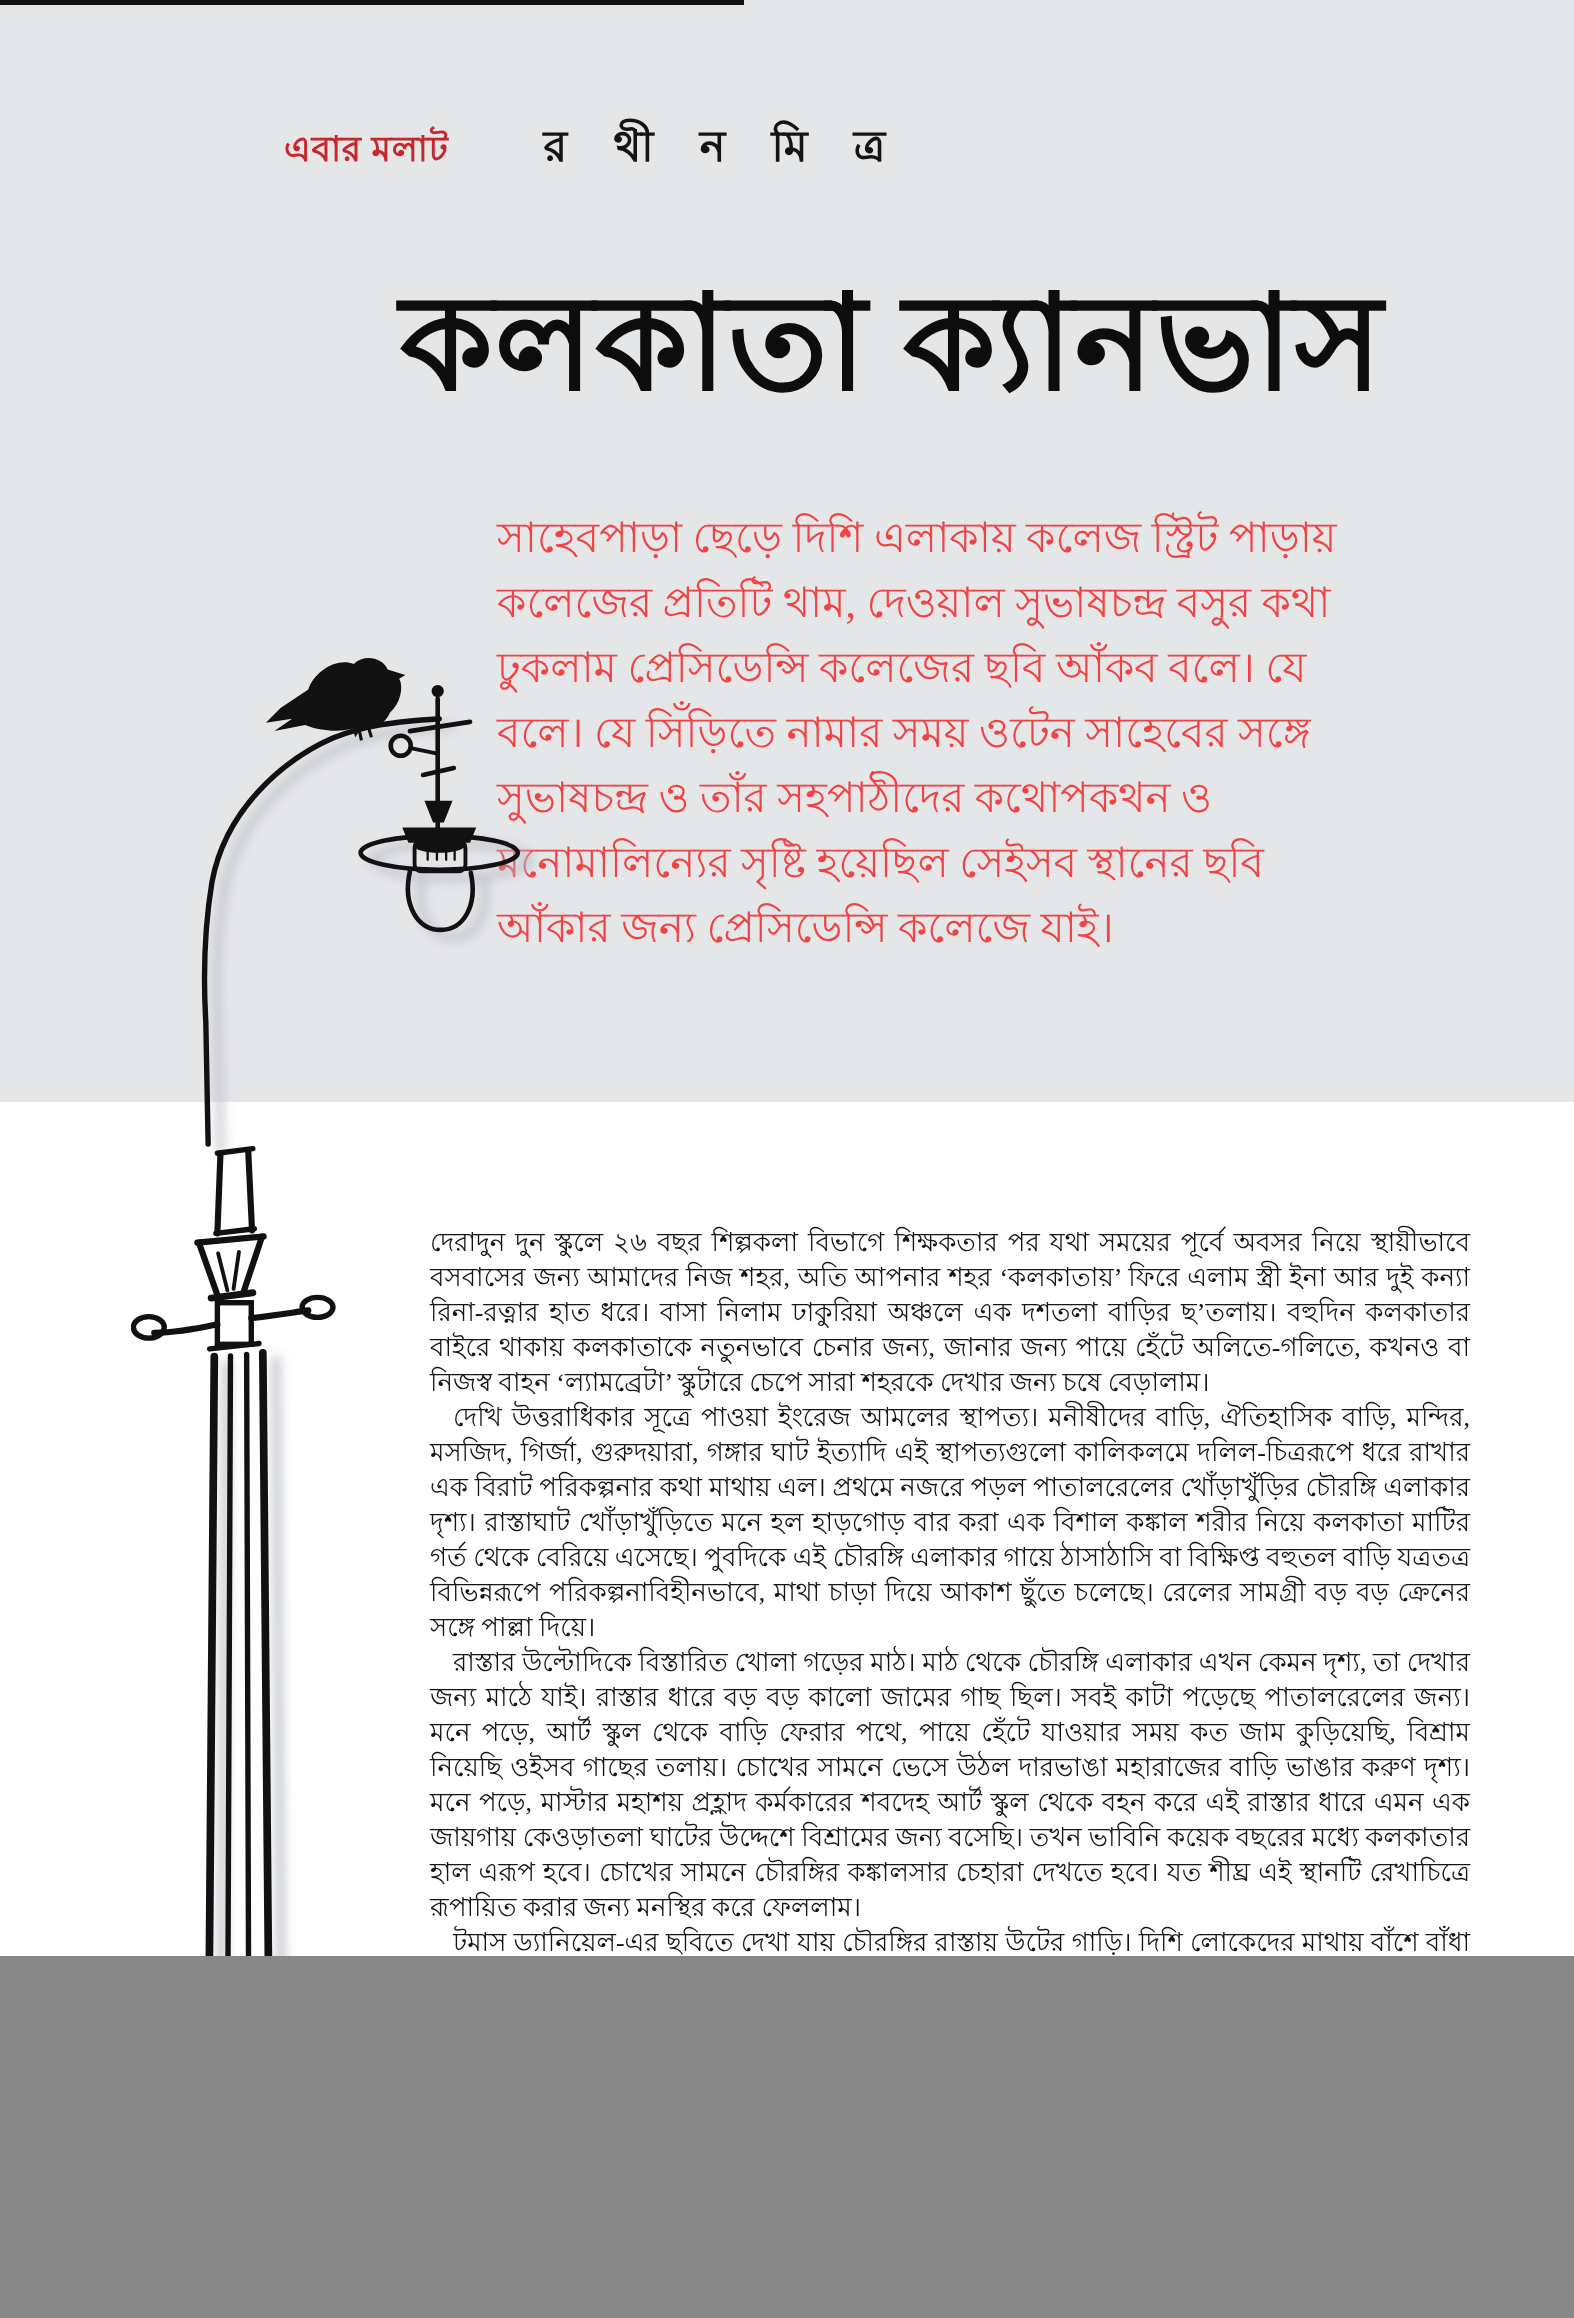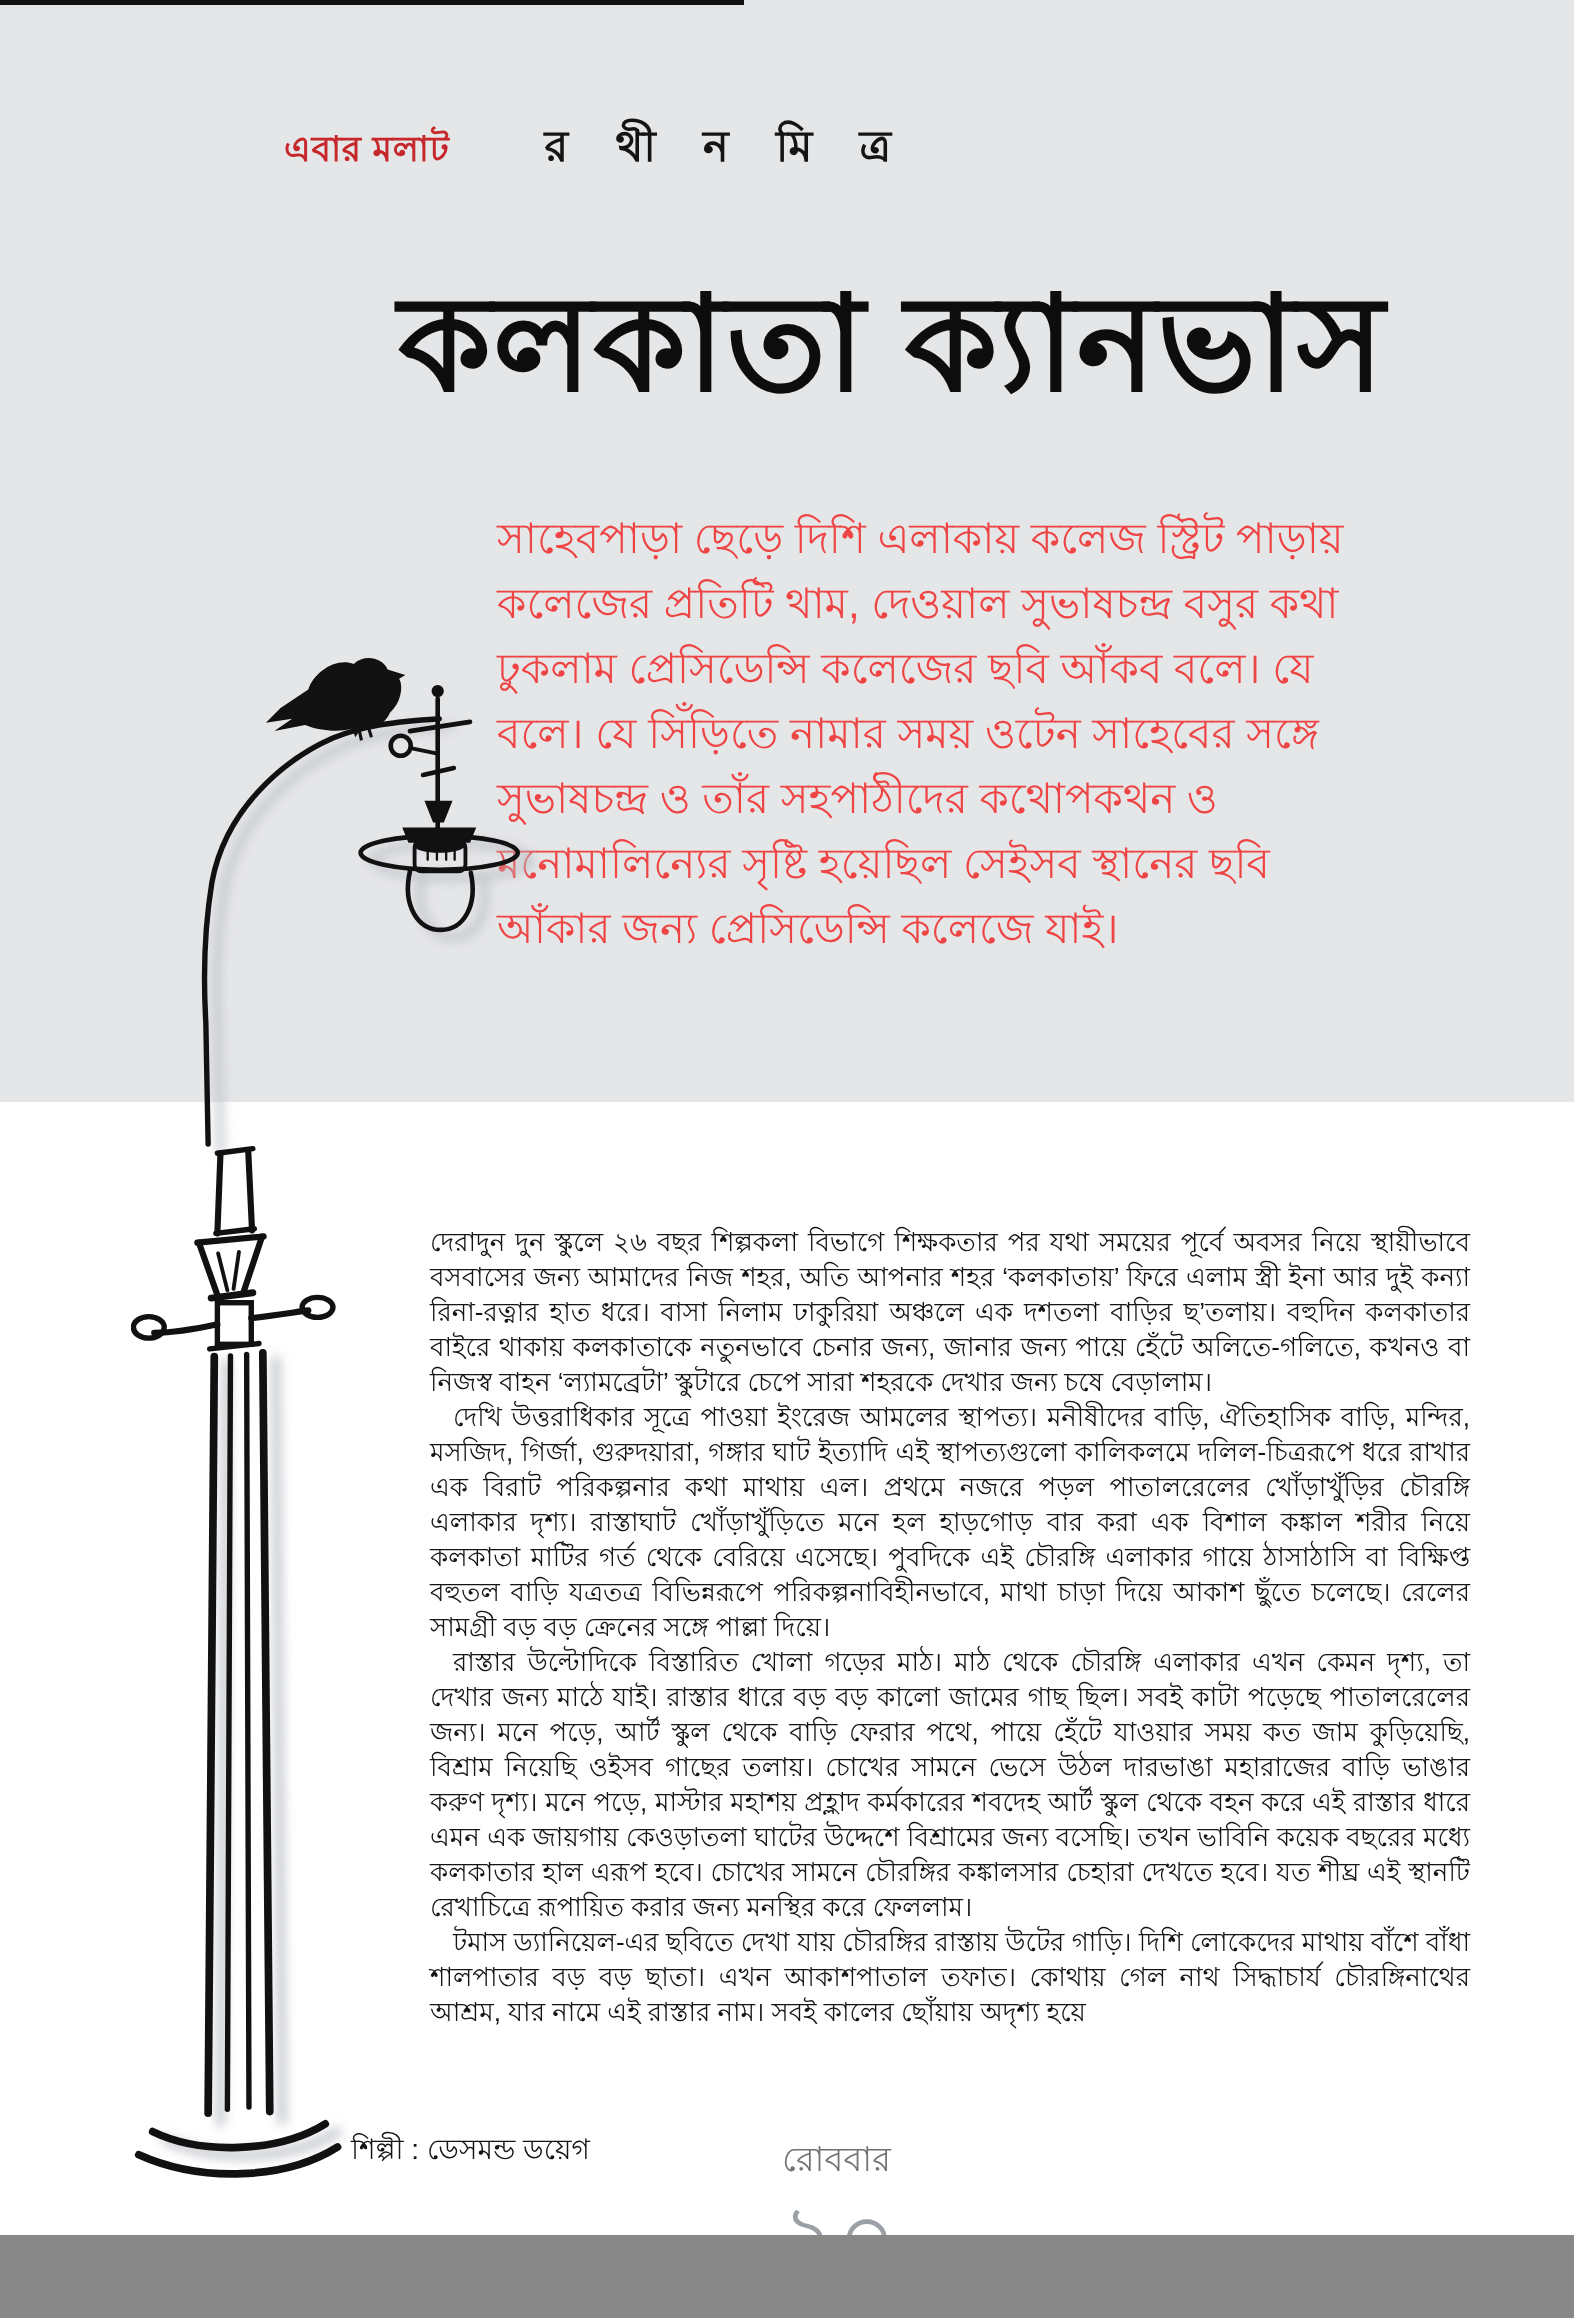--- a/index.html
+++ b/index.html
@@ -1,21 +1,21 @@
 <!DOCTYPE html>
 <html style="font-size:12.3px"><head>
 <meta charset="utf-8">
 <style>
   html,body{margin:0;padding:0;background:#888;}
   .page{
     position:relative;
-    width:1574px;height:2235px;
+    width:1574px;height:1956px;
     background:#ffffff;
     overflow:hidden;
-    font-family:Liberation Sans, sans-serif;
+    font-family:Liberation Serif, serif;
     color:#141414;
   }
   .top-rule{
     position:absolute;left:0;top:0;width:744px;height:4.6px;
     background:#111;
   }
   .gray-panel{
     position:absolute;left:0;top:0;width:100%;height:1102px;
     background:#e5e6e8;
   }

